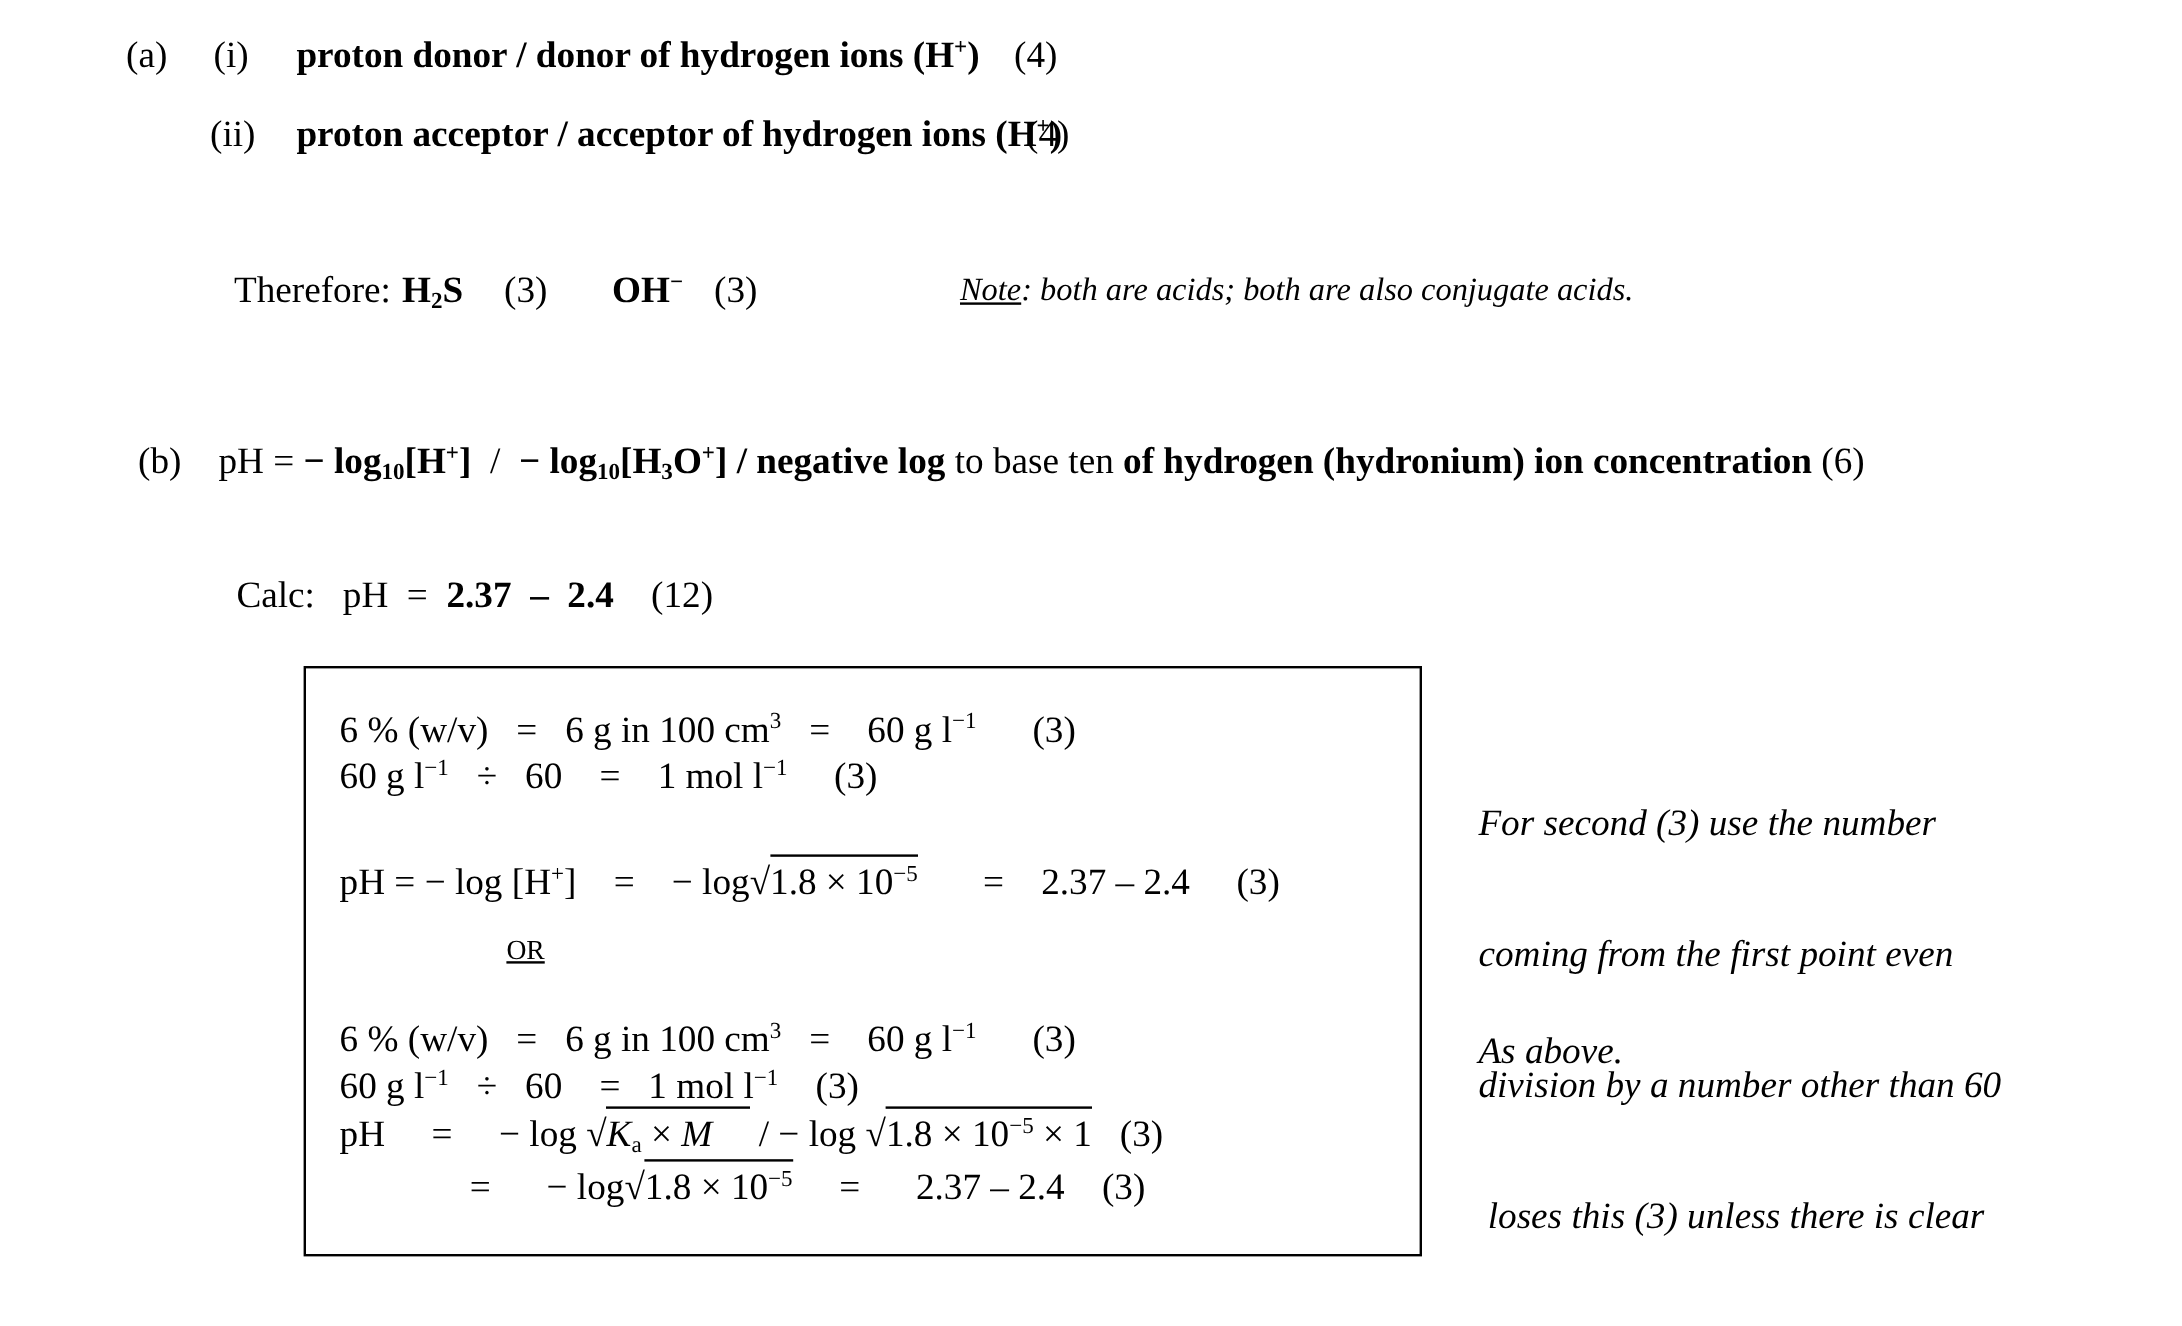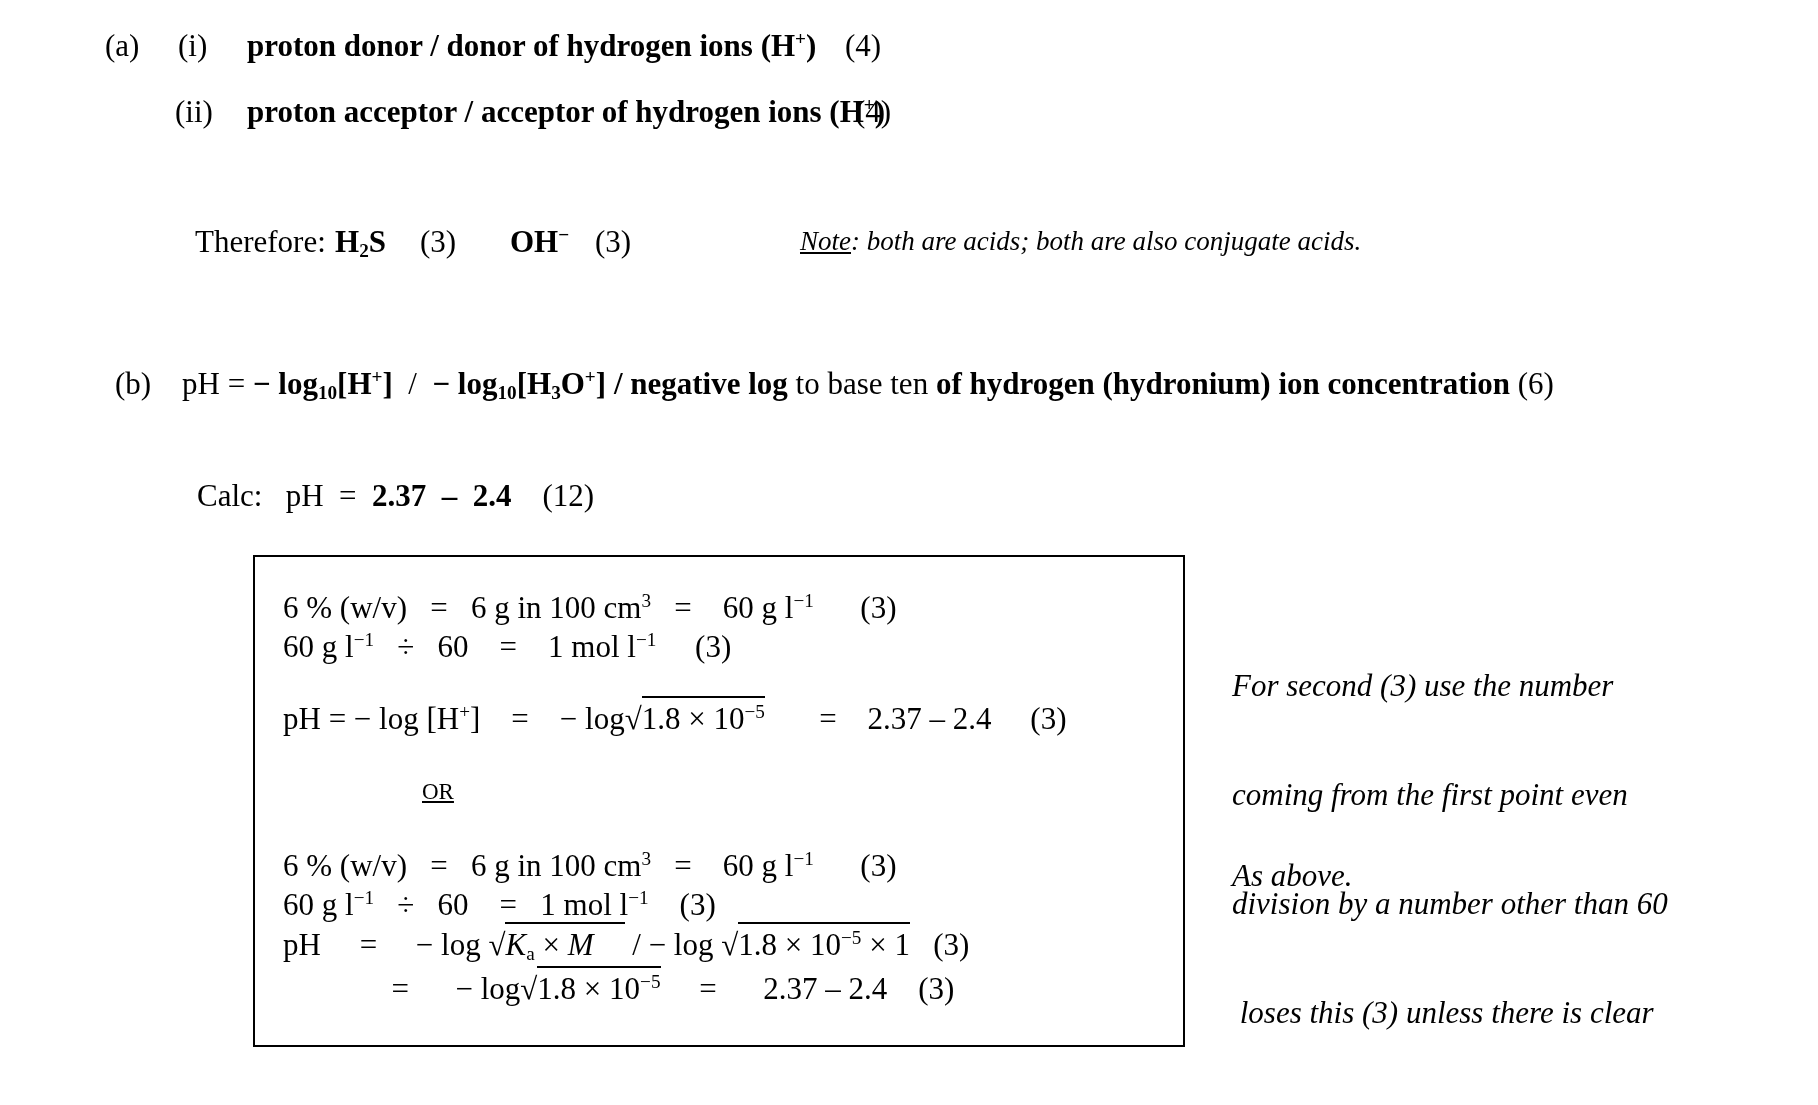--- a/index.html
+++ b/index.html
@@ -50,21 +50,21 @@
   <span class="abs note" style="left:800px;top:226px"><span class="i u">Note</span><span class="i">: both are acids; both are also conjugate acids.</span></span>
 
   <span class="abs" style="left:115px;top:366px">(b)</span>
   <span class="abs" style="left:182px;top:366px"><span>pH = </span><span class="b">− log</span><span class="b sub">10</span><span class="b">[H</span><span class="b sup">+</span><span class="b">]</span><span>  /  </span><span class="b">− log</span><span class="b sub">10</span><span class="b">[H</span><span class="b sub">3</span><span class="b">O</span><span class="b sup">+</span><span class="b">]</span><span> </span><span class="b">/ negative log</span><span> to base ten </span><span class="b">of hydrogen (hydronium) ion concentration</span><span> (6)</span></span>
 
   <span class="abs" style="left:197px;top:478px"><span>Calc:   pH  =  </span><span class="b">2.37</span><span class="b">  –  </span><span class="b">2.4</span><span>    (12)</span></span>
 
   <div class="box">
     <span class="abs" style="top:33px"><span>6 % (w/v)   =   6 g in 100 cm</span><span class="sup">3</span><span>   =    60 g l</span><span class="sup">−1</span><span>      (3)</span></span>
     <span class="abs" style="top:72px"><span>60 g l</span><span class="sup">−1</span><span>   ÷   60    =    1 mol l</span><span class="sup">−1</span><span>     (3)</span></span>
-    <span class="abs" style="top:144px"><span>pH = − log [H</span><span class="sup">+</span><span>]    =    − log</span><span>√</span><span class="ov"><span>1.8 × 10</span><span class="sup">−5</span></span><span>       =    2.37 – 2.4     (3)</span></span>
+    <span class="abs" style="top:160px"><span>pH = − log [H</span><span class="sup">+</span><span>]    =    − log</span><span>√</span><span class="ov"><span>1.8 × 10</span><span class="sup">−5</span></span><span>       =    2.37 – 2.4     (3)</span></span>
 
     <span class="abs or u" style="left:167px;top:222px">OR</span>
 
     <span class="abs" style="top:291px"><span>6 % (w/v)   =   6 g in 100 cm</span><span class="sup">3</span><span>   =    60 g l</span><span class="sup">−1</span><span>      (3)</span></span>
     <span class="abs" style="top:330px"><span>60 g l</span><span class="sup">−1</span><span>   ÷   60    =   1 mol l</span><span class="sup">−1</span><span>    (3)</span></span>
     <span class="abs" style="top:370px"><span>pH     =     − log </span><span>√</span><span class="ov"><span class="i">K</span><span class="sub">a</span><span> × </span><span class="i">M</span><span>    </span></span><span> / − log </span><span>√</span><span class="ov"><span>1.8 × 10</span><span class="sup">−5</span><span> × 1</span></span><span>   (3)</span></span>
     <span class="abs" style="top:414px"><span>              =      − log</span><span>√</span><span class="ov"><span>1.8 × 10</span><span class="sup">−5</span></span><span>     =      2.37 – 2.4    (3)</span></span>
   </div>
 
   <div class="abs" style="left:1232px;top:596px">

